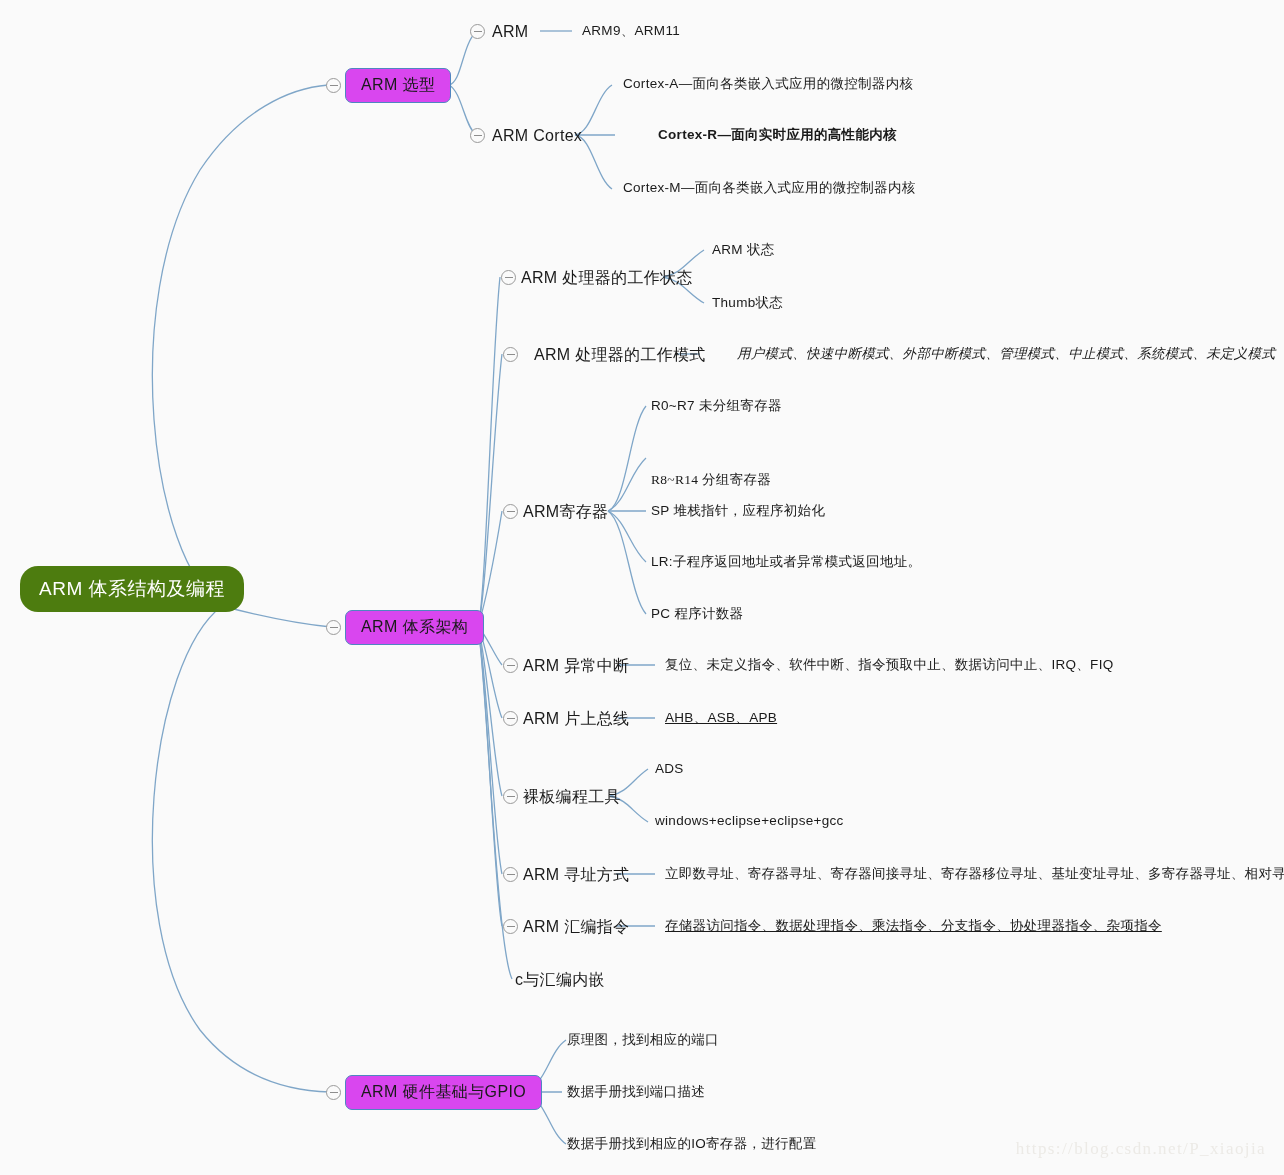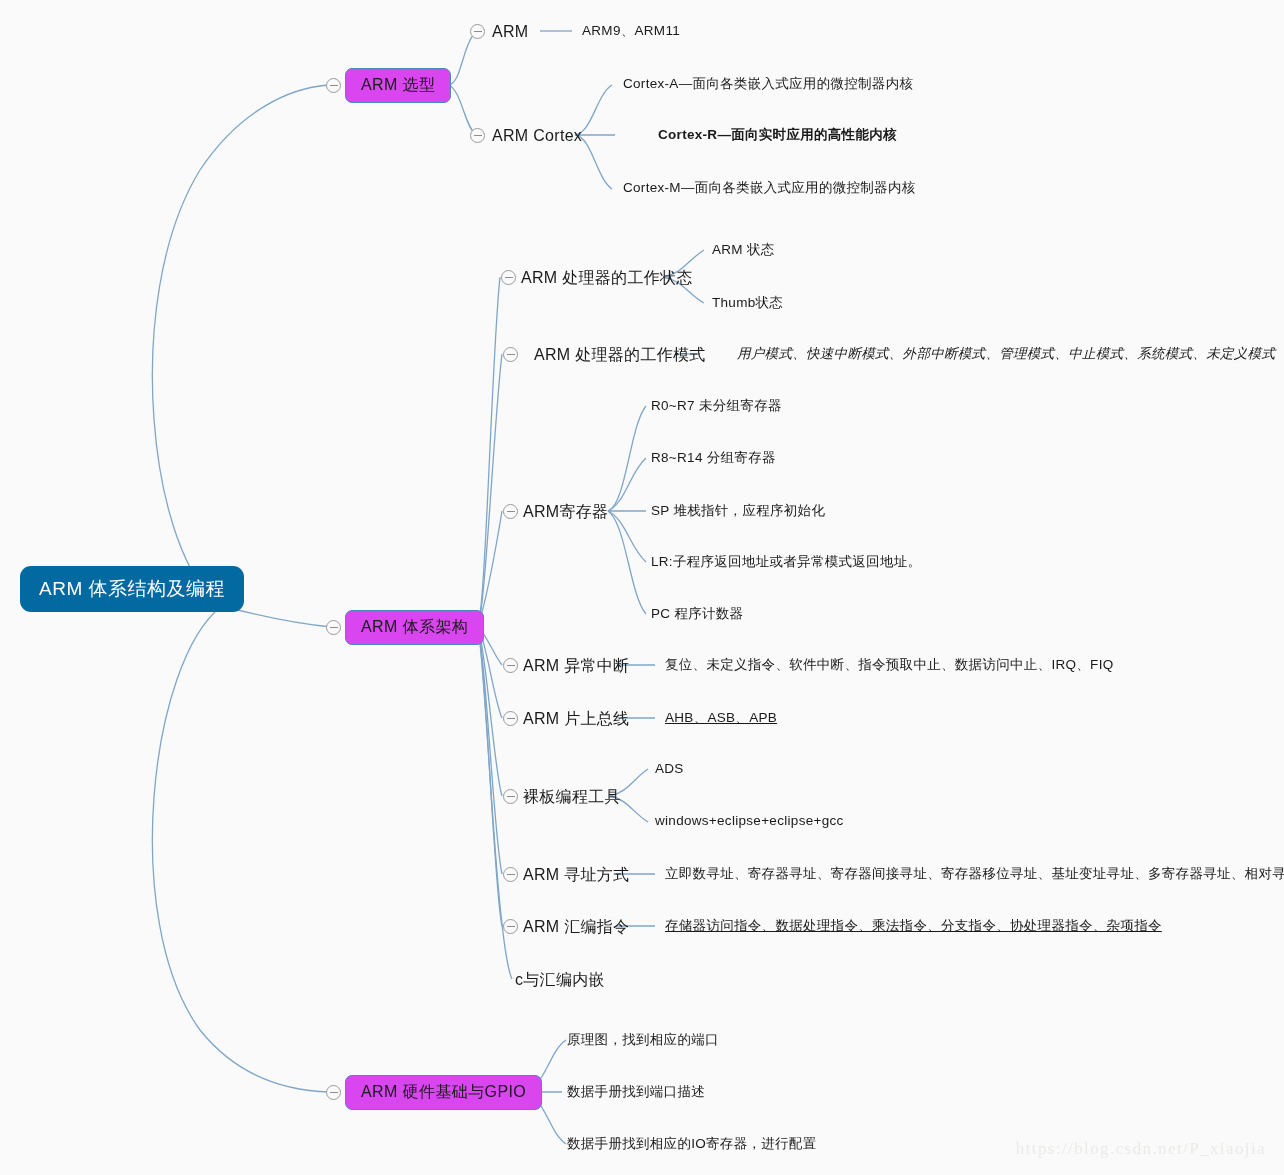--- a/index.html
+++ b/index.html
@@ -32,23 +32,23 @@
 
   
   .node {
     position: absolute;
     white-space: nowrap;
     line-height: 1;
   }
 
   
   .root-node {
-    background: #0369a1;
+    background: #4d7c0f;
     color: #ffffff;
-    border-radius: 11px;
+    border-radius: 18px;
     font-size: 19px;
     padding: 13px 19px 14px 19px;
     letter-spacing: 0.5px;
     box-shadow: 0 0 0 0 transparent;
   }
 
   
   .branch-node {
     background: #d946ef;
     border: 1px solid #4f86c0;
@@ -206,21 +206,21 @@
   <div class="node leaf-node" style="left:712px; top:296px;">Thumb状态</div>
 
   <div class="node sub-node" style="left:523px; top:347px;margin-left:11px;">ARM 处理器的工作模式</div>
 
   <div class="node leaf-node" style="left:737px; top:347px;font-style:italic;">用户模式、快速中断模式、外部中断模式、管理模式、中止模式、系统模式、未定义模式</div>
 
   <div class="node sub-node" style="left:523px; top:504px;">ARM寄存器</div>
 
   <div class="node leaf-node" style="left:651px; top:399px;">R0~R7 未分组寄存器</div>
 
-  <div class="node leaf-node" style="left:651px; top:451px;">R8~R14 分组寄存器</div>
+  <div class="node leaf-node" style="left:651px; top:473px;font-family:Liberation Serif, serif;">R8~R14 分组寄存器</div>
 
   <div class="node leaf-node" style="left:651px; top:504px;">SP 堆栈指针，应程序初始化</div>
 
   <div class="node leaf-node" style="left:651px; top:555px;">LR:子程序返回地址或者异常模式返回地址。</div>
 
   <div class="node leaf-node" style="left:651px; top:607px;">PC 程序计数器</div>
 
   <div class="node sub-node" style="left:523px; top:658px;">ARM 异常中断</div>
 
   <div class="node leaf-node" style="left:665px; top:658px;">复位、未定义指令、软件中断、指令预取中止、数据访问中止、IRQ、FIQ</div>

